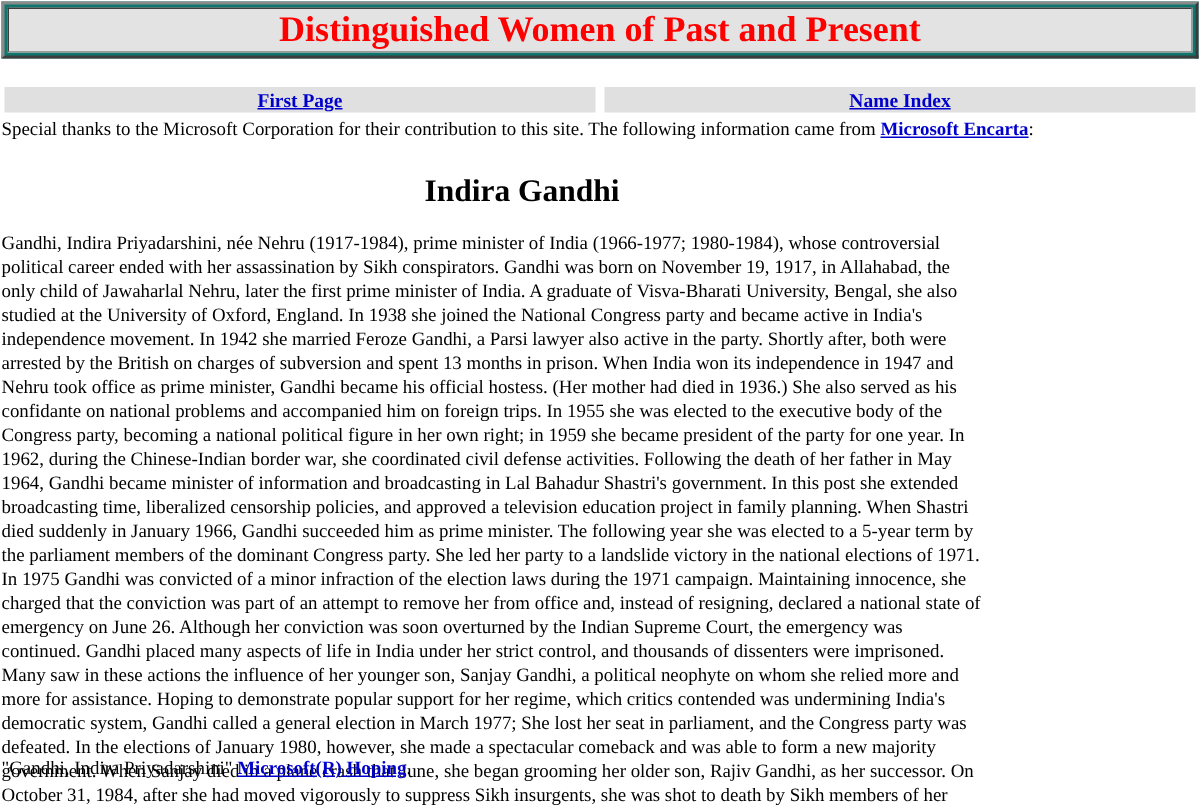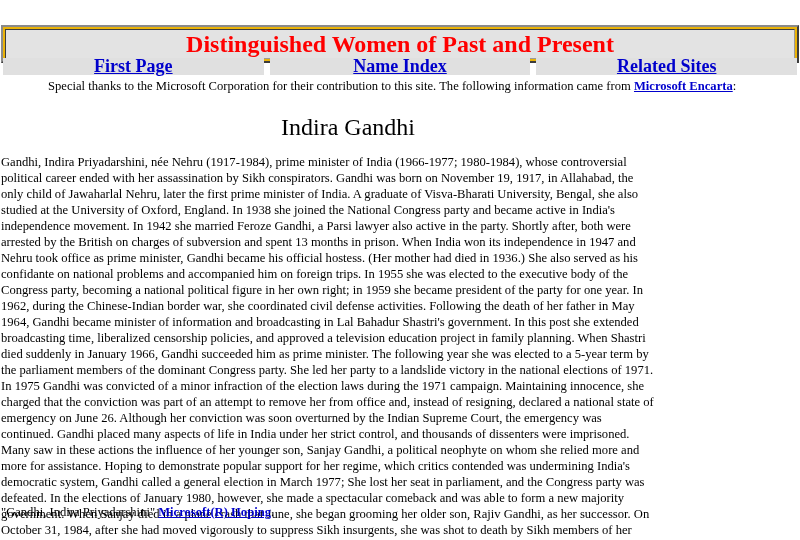--- a/index.html
+++ b/index.html
@@ -22,22 +22,21 @@
     text-decoration: underline;
   }
   .header-box {
     position: absolute;
     left: 1px;
     top: 1px;
     width: 794px;
     height: 34px;
     border: 2px solid;
     border-color: #8a8a8a #3c3c3c #3c3c3c #8a8a8a;
-    background: #eab308;
-    margin-top: 24px;
+    background: #0f766e;
   }
   .header-cell {
     position: absolute;
     left: 2px;
     top: 2px;
     right: 2px;
     bottom: 2px;
     border: 1px solid;
     border-color: #3c3c3c #9a9a9a #9a9a9a #3c3c3c;
     background: #e3e3e3;
@@ -58,39 +57,38 @@
     left: 3px;
     width: 794px;
     height: 17px;
     display: flex;
     gap: 6px;
   }
   .nav-cell {
     flex: 1 1 0;
     background: #e0e0e0;
     text-align: center;
-    font-size: 18px;
+    font-size: 13px;
     line-height: 17px;
   }
   .thanks {
     position: absolute;
     top: 78px;
     left: 1px;
     line-height: 16px;
     white-space: nowrap;
-    margin-left: 47px;
   }
   .person-name {
     position: absolute;
     top: 112px;
     left: 0;
     width: 696px;
     text-align: center;
-    font-size: 24px;
-    font-weight: normal;
+    font-size: 21px;
+    font-weight: bold;
     line-height: 30px;
     margin: 0;
   }
   .bio {
     position: absolute;
     top: 154px;
     left: 1px;
     width: 656px;
     line-height: 16px;
     margin: 0;
@@ -112,23 +110,20 @@
   </div>
 </div>
 
 <div class="nav">
   <div class="nav-cell">
     <a href="#">First Page</a>
   </div>
   <div class="nav-cell">
     <a href="#">Name Index</a>
   </div>
-  <div class="nav-cell">
-    <a href="#">Related Sites</a>
-  </div>
 </div>
 
 <div class="thanks"><span>Special thanks to the Microsoft Corporation for their contribution to this site. The following information came from </span><a href="#">Microsoft Encarta</a><span>:</span></div>
 
 <h2 class="person-name">Indira Gandhi</h2>
 
 <p class="bio">Gandhi, Indira Priyadarshini, née Nehru (1917-1984), prime minister of India (1966-1977; 1980-1984), whose controversial political career ended with her assassination by Sikh conspirators. Gandhi was born on November 19, 1917, in Allahabad, the only child of Jawaharlal Nehru, later the first prime minister of India. A graduate of Visva-Bharati University, Bengal, she also studied at the University of Oxford, England. In 1938 she joined the National Congress party and became active in India's independence movement. In 1942 she married Feroze Gandhi, a Parsi lawyer also active in the party. Shortly after, both were arrested by the British on charges of subversion and spent 13 months in prison. When India won its independence in 1947 and Nehru took office as prime minister, Gandhi became his official hostess. (Her mother had died in 1936.) She also served as his confidante on national problems and accompanied him on foreign trips. In 1955 she was elected to the executive body of the Congress party, becoming a national political figure in her own right; in 1959 she became president of the party for one year. In 1962, during the Chinese-Indian border war, she coordinated civil defense activities. Following the death of her father in May 1964, Gandhi became minister of information and broadcasting in Lal Bahadur Shastri's government. In this post she extended broadcasting time, liberalized censorship policies, and approved a television education project in family planning. When Shastri died suddenly in January 1966, Gandhi succeeded him as prime minister. The following year she was elected to a 5-year term by the parliament members of the dominant Congress party. She led her party to a landslide victory in the national elections of 1971. In 1975 Gandhi was convicted of a minor infraction of the election laws during the 1971 campaign. Maintaining innocence, she charged that the conviction was part of an attempt to remove her from office and, instead of resigning, declared a national state of emergency on June 26. Although her conviction was soon overturned by the Indian Supreme Court, the emergency was continued. Gandhi placed many aspects of life in India under her strict control, and thousands of dissenters were imprisoned. Many saw in these actions the influence of her younger son, Sanjay Gandhi, a political neophyte on whom she relied more and more for assistance. Hoping to demonstrate popular support for her regime, which critics contended was undermining India's democratic system, Gandhi called a general election in March 1977; She lost her seat in parliament, and the Congress party was defeated. In the elections of January 1980, however, she made a spectacular comeback and was able to form a new majority government. When Sanjay died in a plane crash that June, she began grooming her older son, Rajiv Gandhi, as her successor. On October 31, 1984, after she had moved vigorously to suppress Sikh insurgents, she was shot to death by Sikh members of her security guard. Rajiv then served as prime minister until 1989. He was killed in a bombing at an election rally in Madras on May 21, 1991.</p>
 
 <div class="citation">
   <span>"Gandhi, Indira Priyadarshini" </span><a href="#">Microsoft(R) Hoping</a><span>.</span><br>

